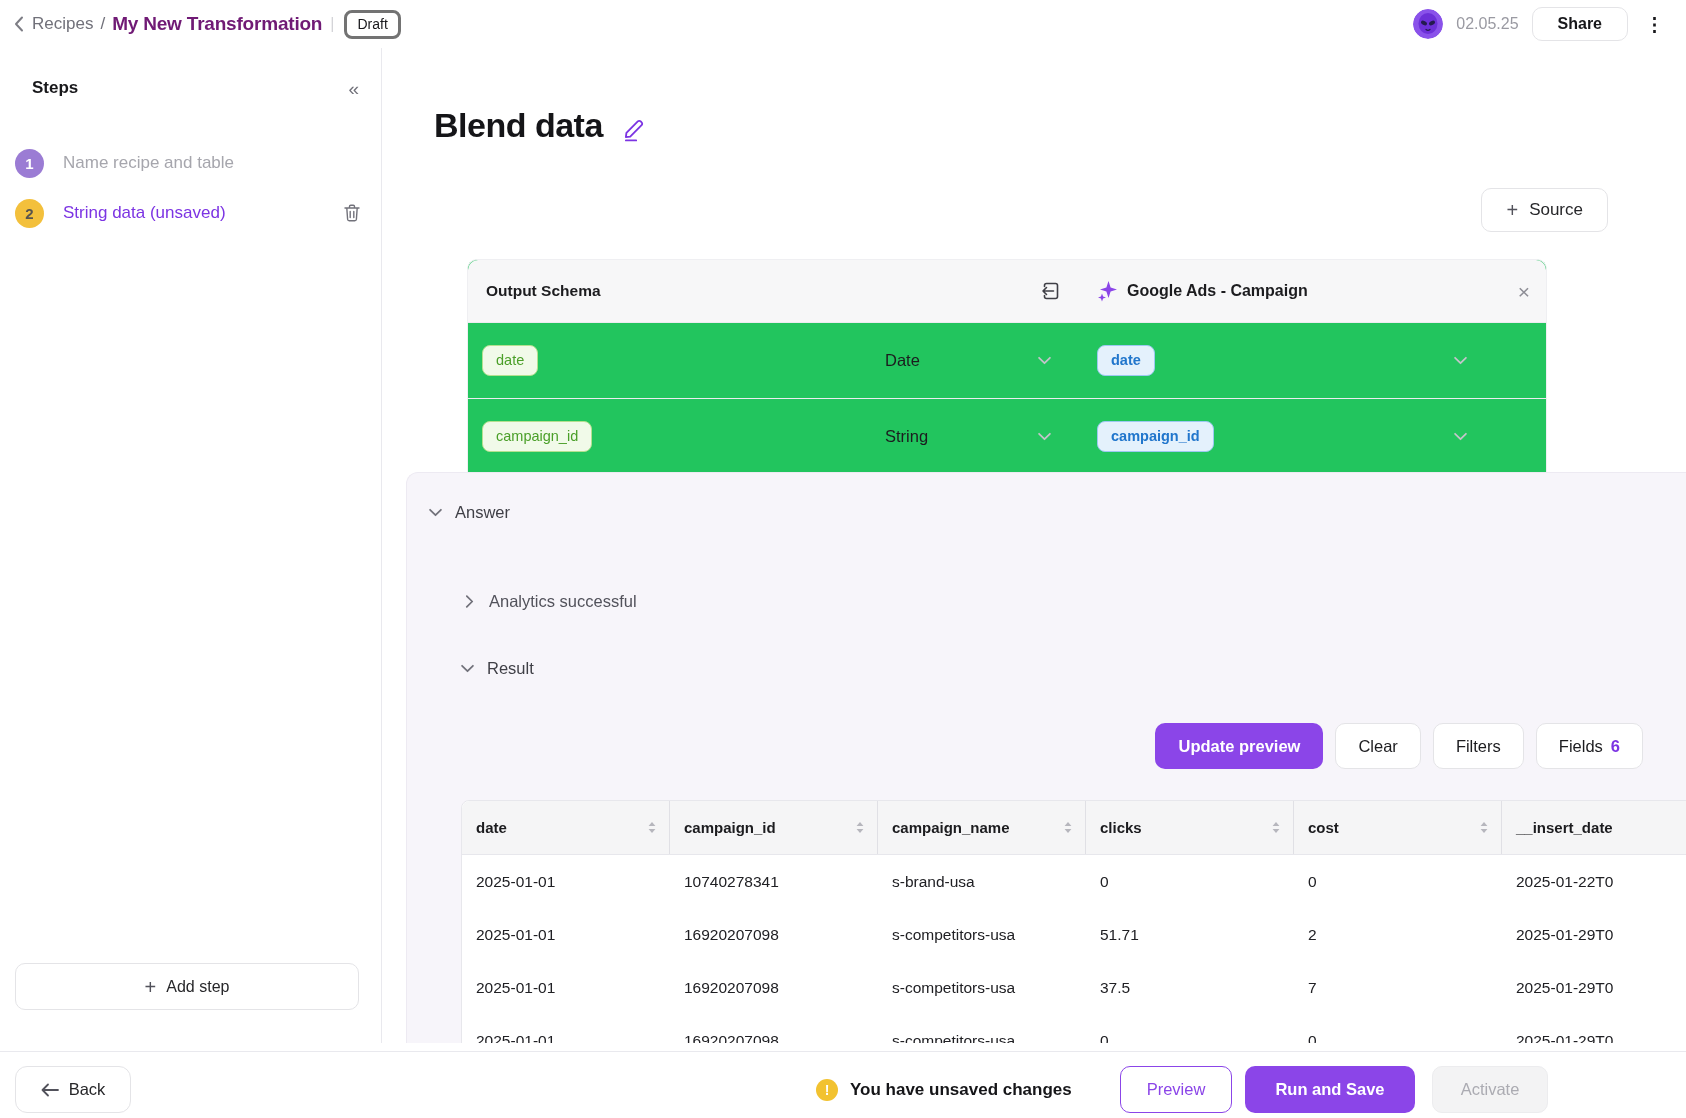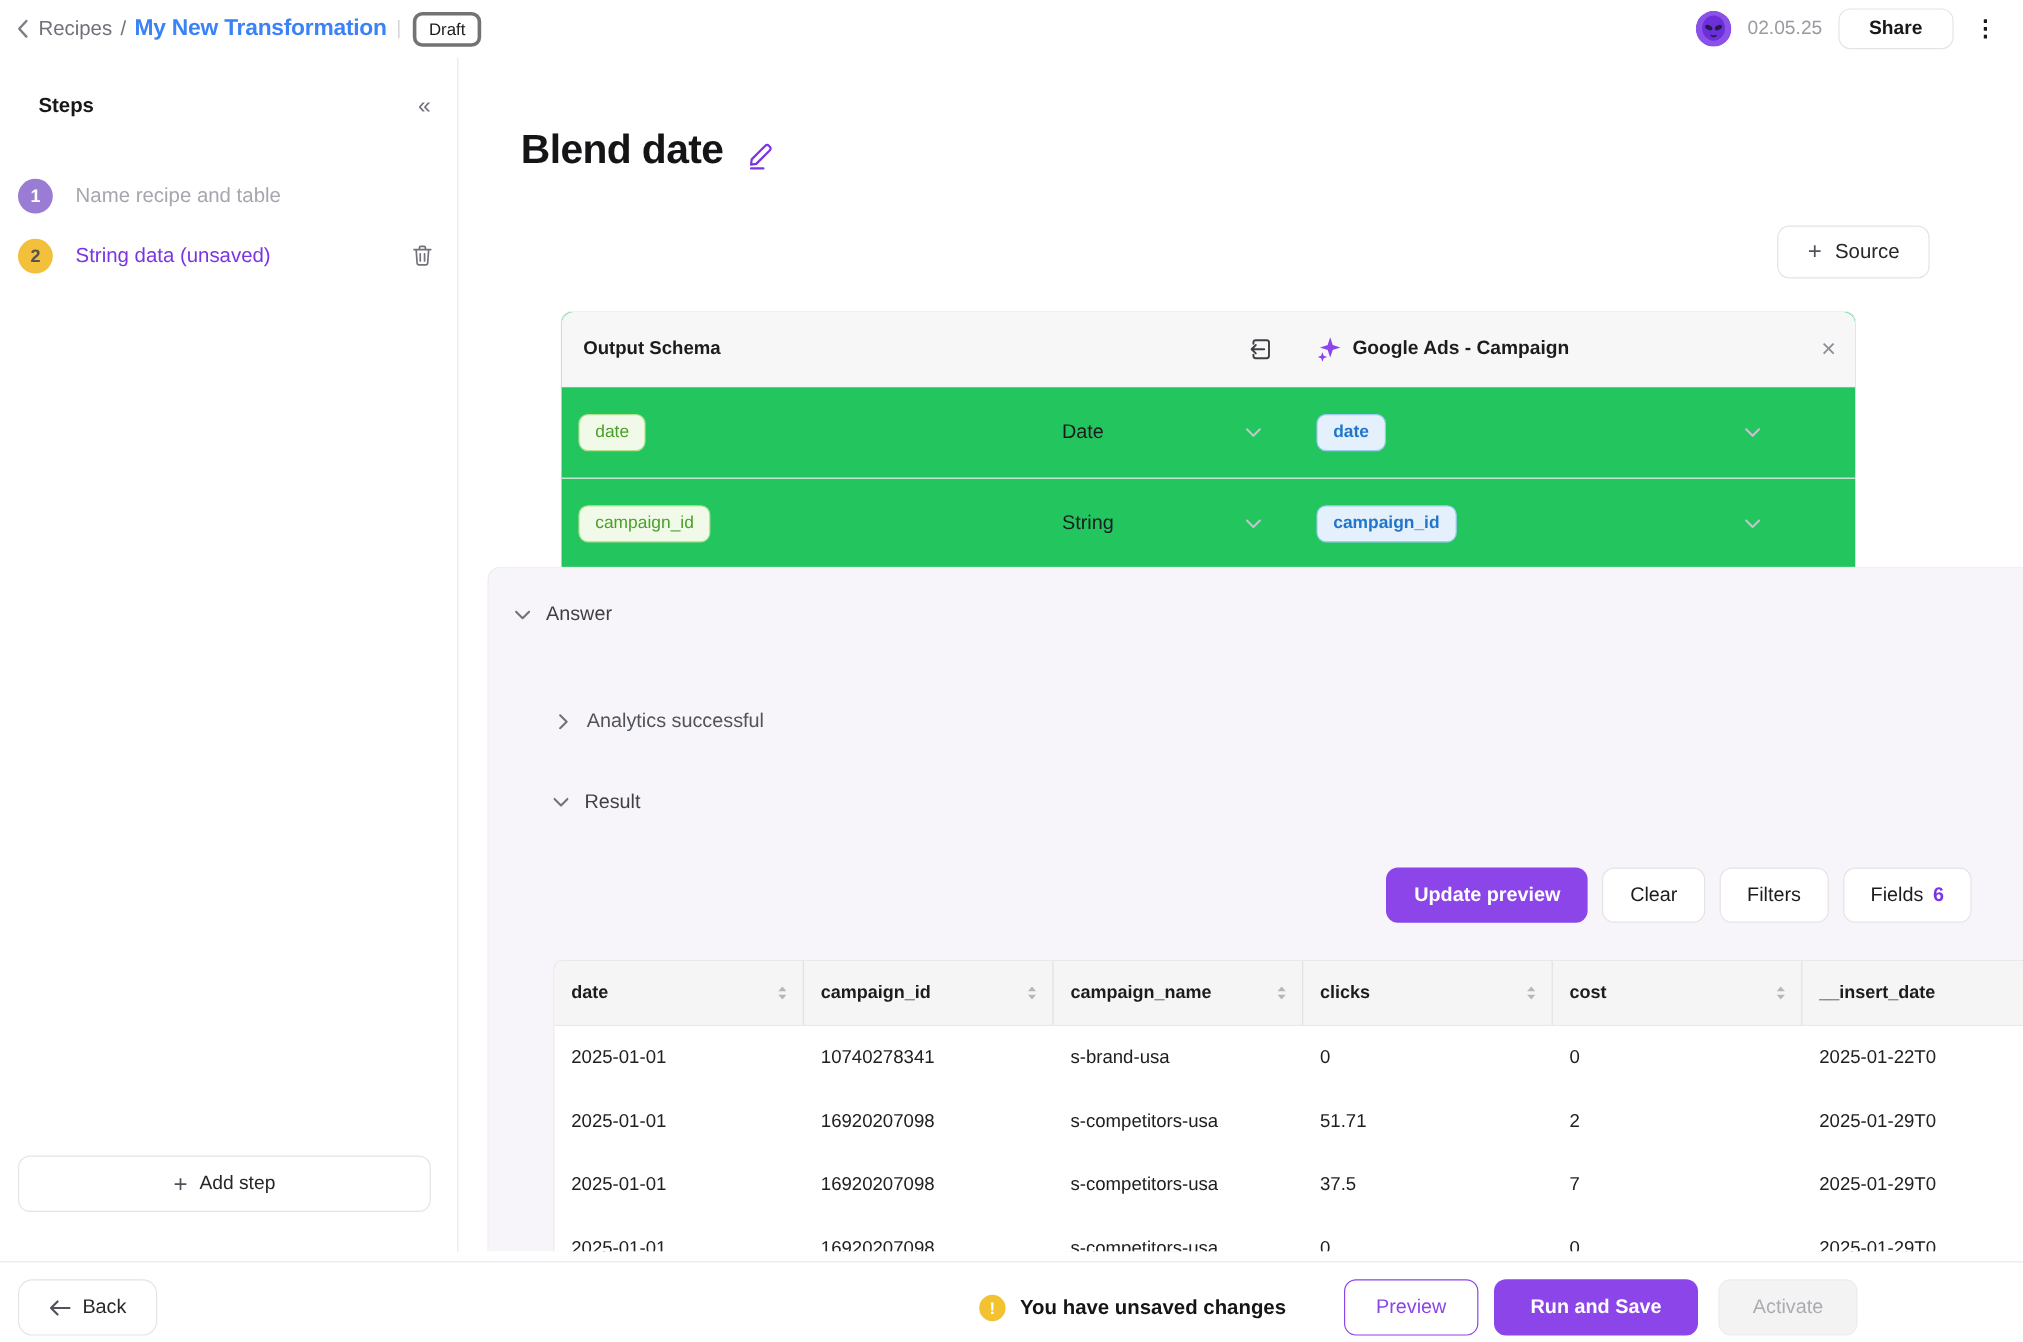--- a/index.html
+++ b/index.html
@@ -5,21 +5,21 @@
   * { margin:0; padding:0; box-sizing:border-box; }
   html,body { background:#fff; }
   body { font-family:"Liberation Sans", sans-serif; color:#18181b; }
   .app { position:relative; width:1686px; height:1118px; background:#fff; overflow:hidden; }
 
   
   .topbar { position:absolute; top:0; left:0; right:0; height:48px; display:flex; align-items:center; padding:0 18px 0 14px; background:#fff; }
   .tb-left { display:flex; align-items:center; }
   .crumb { color:#71717a; font-size:17px; margin-left:8px; cursor:pointer; }
   .crumb-sep { color:#71717a; font-size:17px; margin:0 7px; }
-  .doc-title { font-size:19px; font-weight:700; color:#3b82f6; letter-spacing:-0.2px; }
+  .doc-title { font-size:19px; font-weight:700; color:#701a75; letter-spacing:-0.2px; }
   .title-sep { color:#d4d4d8; margin:0 10px 0 8px; font-size:16px; }
   .badge { border:3px solid #737373; border-radius:8px; padding:3px 10px 4px; font-size:14px; color:#18181b; background:#fff; }
   .tb-right { margin-left:auto; display:flex; align-items:center; gap:13px; }
   .avatar { width:30px; height:30px; border-radius:50%; overflow:hidden; cursor:pointer; }
   .tb-date { color:#9a9aa2; font-size:16px; }
   .share-btn { border:1px solid #e4e4e7; border-radius:10px; background:#fff; padding:7px 25px; font-size:16px; font-weight:600; color:#18181b; font-family:inherit; cursor:pointer; }
   .kebab { font-size:19px; color:#18181b; font-weight:700; padding:0 4px; cursor:pointer; line-height:1; }
 
   
   .sidebar { position:absolute; top:48px; bottom:75px; left:0; width:382px; background:#fff; border-right:1px solid #e9e9ee; }
@@ -192,21 +192,21 @@
     </div>
     <button class="add-step">
       <span class="plus-glyph">+</span>
       <span>Add step</span>
     </button>
   </aside>
 
   <main class="main">
 
     <div class="page-title-row">
-      <h1 class="page-title">Blend date</h1>
+      <h1 class="page-title">Blend data</h1>
       <span class="edit-btn">
           <svg width="26" height="26">
             <use href="#i-pencil"></use>
           </svg>
         </span>
     </div>
 
     <button class="source-btn">
       <span class="plus-glyph">+</span>
       <span>Source</span>

